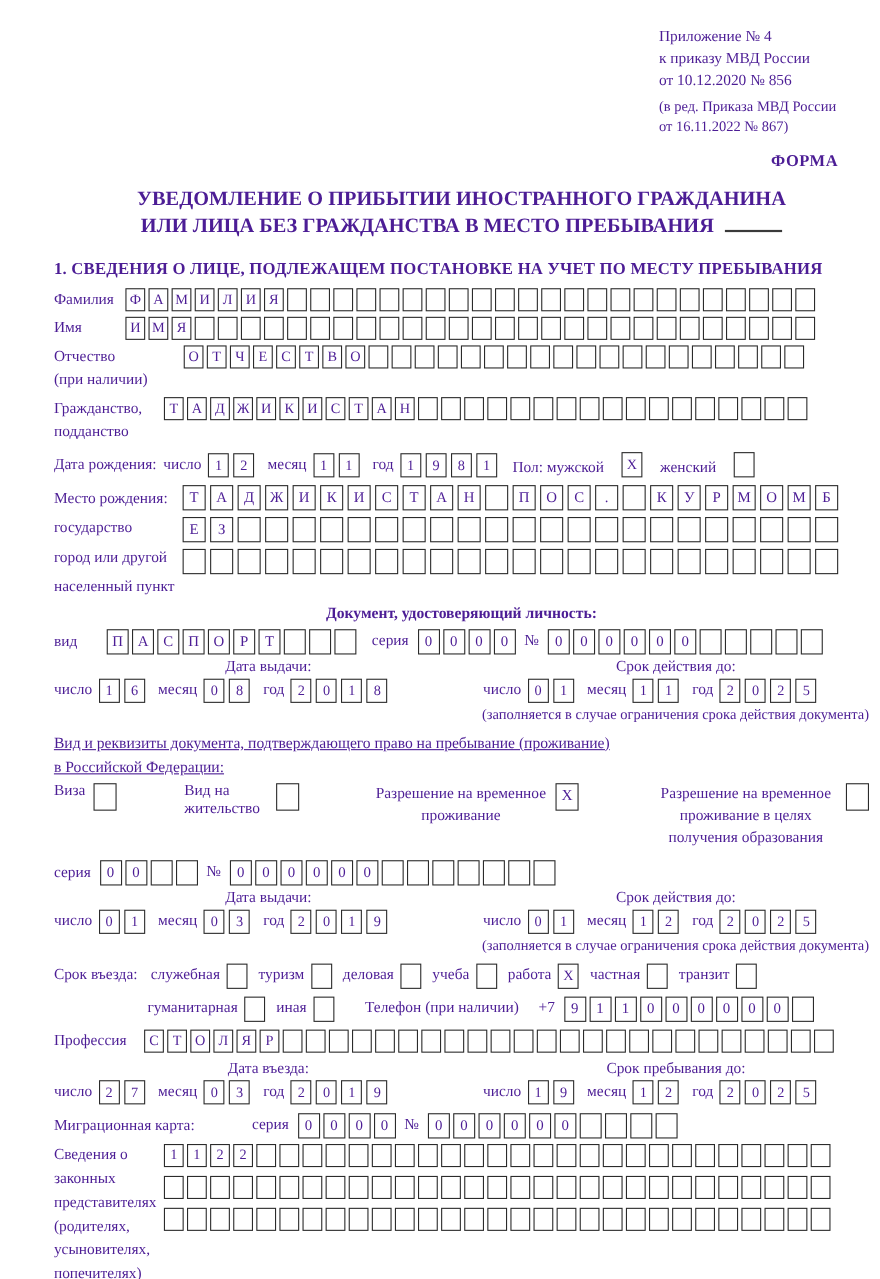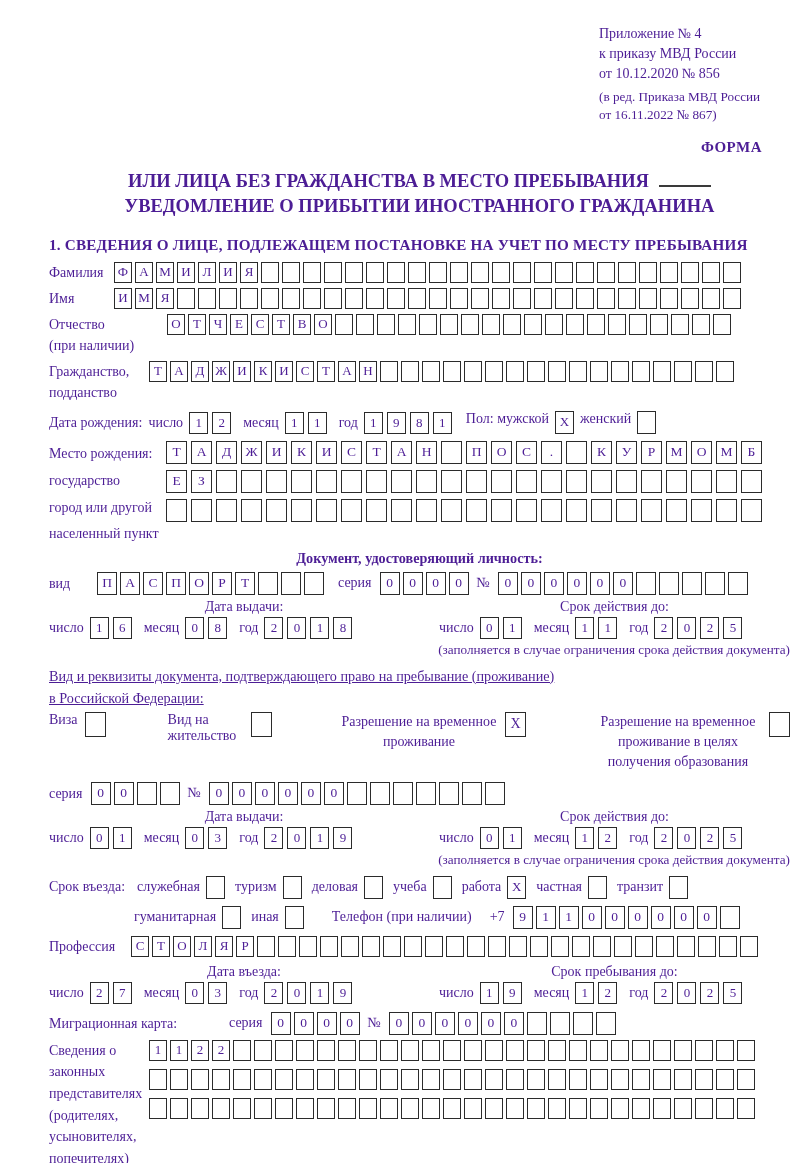--- a/index.html
+++ b/index.html
@@ -29,21 +29,21 @@
   }
   .cells-lg{gap:4px;} .cells-lg .cell{width:21px;height:23px;font-size:13.5px;line-height:20px;}
   .cells-md .cell{width:20px;height:23px;font-size:13.5px;line-height:20px;}
   .dcells{gap:4px;} .dcells .cell{width:19px;height:22px;line-height:19px;}
   .cb .cell{width:21px;height:25px;font-size:14px;line-height:22px;}
   .cb-sm .cell{width:19px;height:23px;line-height:20px;}
   .mt8{margin-top:8px;}
   
   .inrow{display:flex;align-items:center;font-size:14px;}
   .dlbl{margin:0 6px 0 0;} .dlbl.m{margin-left:12px;}
-  .gender{margin-left:14px;display:flex;align-items:flex-start;gap:6px;}
+  .gender{margin-left:14px;display:flex;align-items:flex-end;gap:16px;}
   
   .bp{display:flex;margin-top:7px;font-size:14px;}
   .bp-labels{width:117px;flex-shrink:0;line-height:1.9;}
   .bp-cells .cells{margin-bottom:6px;}
   
   .doc-head{text-align:center;font-weight:bold;font-size:14.2px;margin-top:2px;}
   
   .dates{margin-top:4px;font-size:14px;}
   .dates .heads{display:flex;}
   .heads .h1{width:390px;text-align:center;}
@@ -83,22 +83,22 @@
     <div>к приказу МВД России</div>
     <div>от 10.12.2020 № 856</div>
     <div class="rev">
       <div>(в ред. Приказа МВД России</div>
       <div>от 16.11.2022 № 867)</div>
     </div>
   </div>
   <div class="forma">ФОРМА</div>
 
   <div class="title">
+    <div>УВЕДОМЛЕНИЕ О ПРИБЫТИИ ИНОСТРАННОГО ГРАЖДАНИНА</div>
     <div><span>ИЛИ ЛИЦА БЕЗ ГРАЖДАНСТВА В МЕСТО ПРЕБЫВАНИЯ</span><span class="blank"></span></div>
-    <div>УВЕДОМЛЕНИЕ О ПРИБЫТИИ ИНОСТРАННОГО ГРАЖДАНИНА</div>
   </div>
 
   <div class="sec">1. СВЕДЕНИЯ О ЛИЦЕ, ПОДЛЕЖАЩЕМ ПОСТАНОВКЕ НА УЧЕТ ПО МЕСТУ ПРЕБЫВАНИЯ</div>
 
   <div class="frow mt8">
     <span class="flabel w65">Фамилия</span>
     <span class="cells">
         <span class="cell">Ф</span>
         <span class="cell">А</span>
         <span class="cell">М</span>

